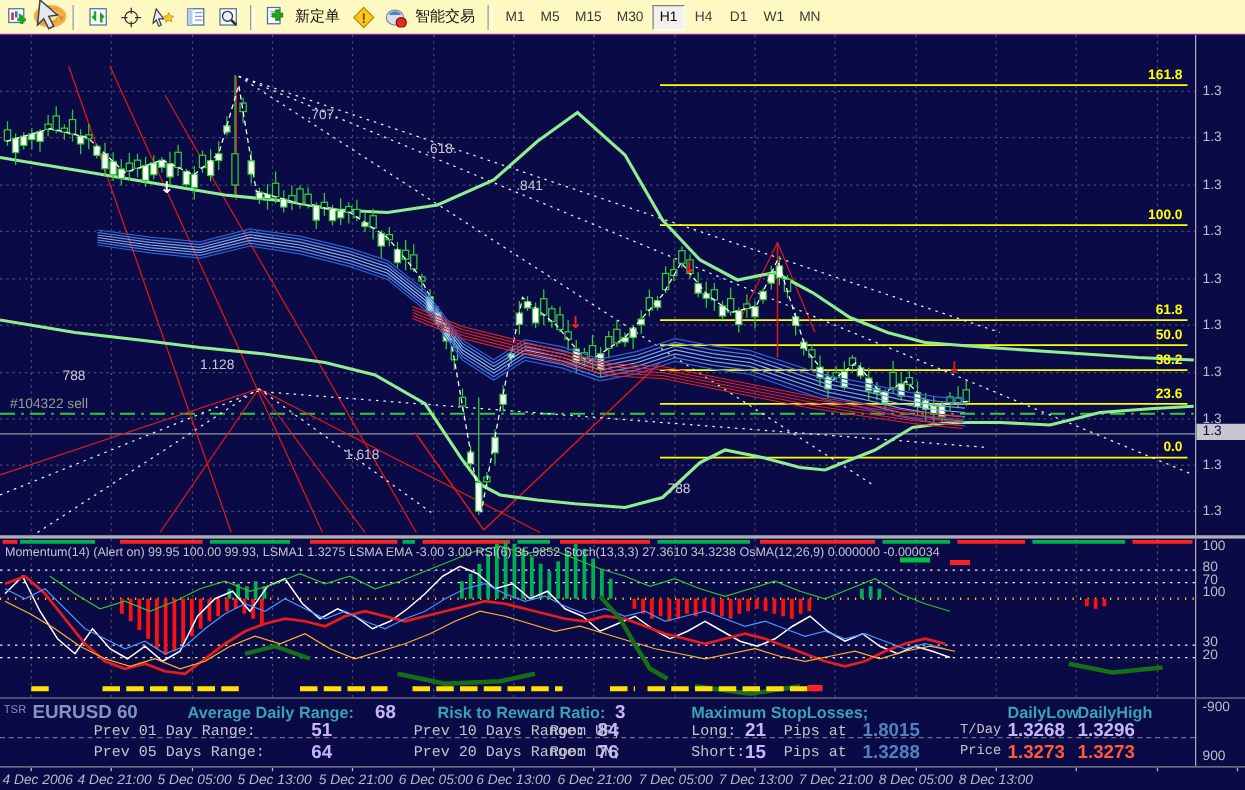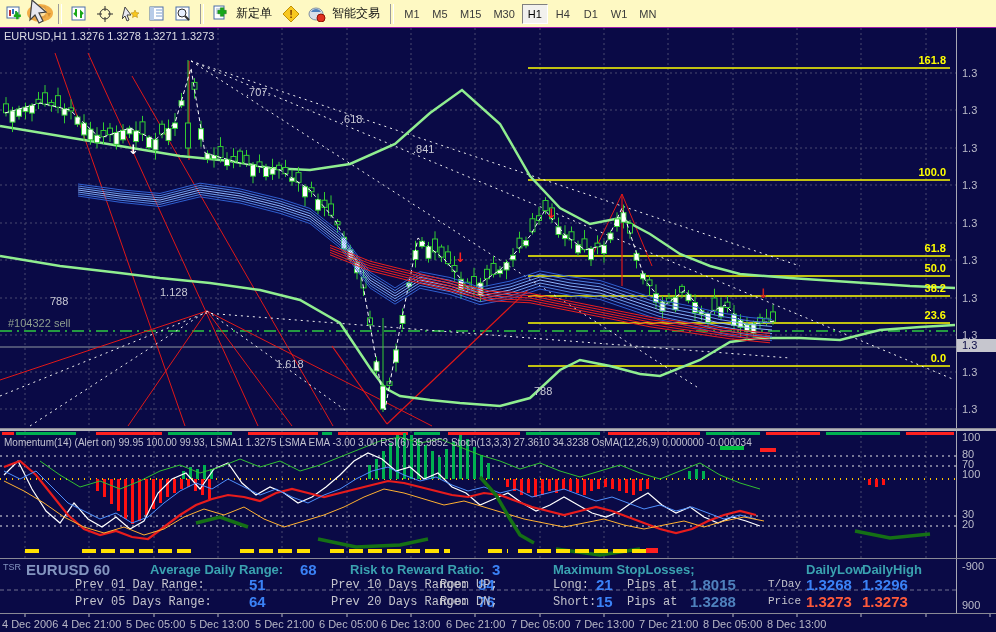--- a/index.html
+++ b/index.html
@@ -34,28 +34,28 @@
   .annotation{position:absolute;left:733px;top:157px;width:160px;height:65px;background:#fff;
               color:#000;font-size:13px;padding:3px 5px;box-sizing:border-box;z-index:6;}
   
   .ind-status{position:absolute;left:4px;top:6px;font-size:10px;color:#c2c2d0;z-index:4;white-space:nowrap;}
   .sep-h{height:2px;background:#b4b4bc;border-top:1px solid #8a8a96;}
   
   .info{font-size:12px;}
   .info span{position:absolute;white-space:nowrap;}
   .lbl-mono{font-family:"Liberation Mono","DejaVu Sans Mono",monospace;color:#c4c4cc;font-size:12px;}
   .hdr-teal{color:#3aa2b0;font-weight:bold;font-size:13px;}
-  .val-orange{color:#3b82f6;font-weight:bold;font-size:15px;}
+  .val-orange{color:#c4b5fd;font-weight:bold;font-size:15px;}
   .val-blue{color:#4f81bd;font-weight:bold;font-size:15px;}
   .val-red{color:#ff5a3a;font-weight:bold;font-size:15px;}
   .sym-title{color:#8394bf;font-weight:bold;font-size:15px;}
   .sym-tsr{color:#8394bf;font-size:9px;}
   
   .time-axis{position:relative;height:20px;background:#0a0a46;border-top:1px solid #8a8a96;}
-  .time-axis span{position:absolute;top:4px;font-size:11px;color:#b8b8c6;white-space:nowrap;}
+  .time-axis span{position:absolute;top:4px;font-size:11px;color:#b8b8c6;white-space:nowrap;font-style:italic;}
 </style>
 </head>
 <body>
 
 <div class="screen">
 
   <div class="toolbar">
     <button class="tbtn">
       <svg width="18" height="16">
           <rect x="1" y="1" width="12" height="11" fill="#fff" stroke="#4a6ea8"></rect>
@@ -457,21 +457,20 @@
           <polyline points="330,217.2 370,233.2 410,243.2 450,253.2 490,263.2 530,265.2 570,273.2 610,281.2 650,289.2 690,295.2 730,301.2 770,305.2" fill="none" stroke="#e82020" stroke-width="1"></polyline>
           <polyline points="330,219.6 370,235.6 410,245.6 450,255.6 490,265.6 530,267.6 570,275.6 610,283.6 650,291.6 690,297.6 730,303.6 770,307.6" fill="none" stroke="#e82020" stroke-width="1"></polyline>
           <polyline points="330,222 370,238 410,248 450,258 490,268 530,270 570,278 610,286 650,294 690,300 730,306 770,310" fill="none" stroke="#e82020" stroke-width="1"></polyline>
           <polyline points="330,224.4 370,240.4 410,250.4 450,260.4 490,270.4 530,272.4 570,280.4 610,288.4 650,296.4 690,302.4 730,308.4 770,312.4" fill="none" stroke="#e82020" stroke-width="1"></polyline>
           <polyline points="330,226.8 370,242.8 410,252.8 450,262.8 490,272.8 530,274.8 570,282.8 610,290.8 650,298.8 690,304.8 730,310.8 770,314.8" fill="none" stroke="#e82020" stroke-width="1"></polyline>
           <text x="128" y="126" fill="#ffffff" font-size="13" font-weight="bold" font-family="DejaVu Sans">↓</text>
           <text x="455" y="234" fill="#ff2020" font-size="13" font-weight="bold" font-family="DejaVu Sans">↓</text>
           <text x="546" y="190" fill="#ff2020" font-size="13" font-weight="bold" font-family="DejaVu Sans">↓</text>
           <text x="758" y="270" fill="#d02020" font-size="13" font-weight="bold" font-family="DejaVu Sans">↓</text>
         </svg>
-      <div class="chart-title">EURUSD,H1  1.3276 1.3278 1.3271 1.3273</div>
       <span class="flabel" style="left:246px;top:58px;">.707.</span>
       <span class="flabel" style="left:341px;top:85px;">.618.</span>
       <span class="flabel" style="left:413px;top:115px;">.841</span>
       <span class="flabel" style="left:160px;top:258px;">1.128</span>
       <span class="flabel" style="left:50px;top:267px;">788</span>
       <span class="flabel" style="left:276px;top:330px;">1.618</span>
       <span class="flabel" style="left:534px;top:357px;">788</span>
       <span class="pos-label" style="left:8px;top:289px;">#104322 sell</span>
       <span class="fib-label" style="left:894px;top:26px;">161.8</span>
       <span class="fib-label" style="left:894px;top:138px;">100.0</span>

